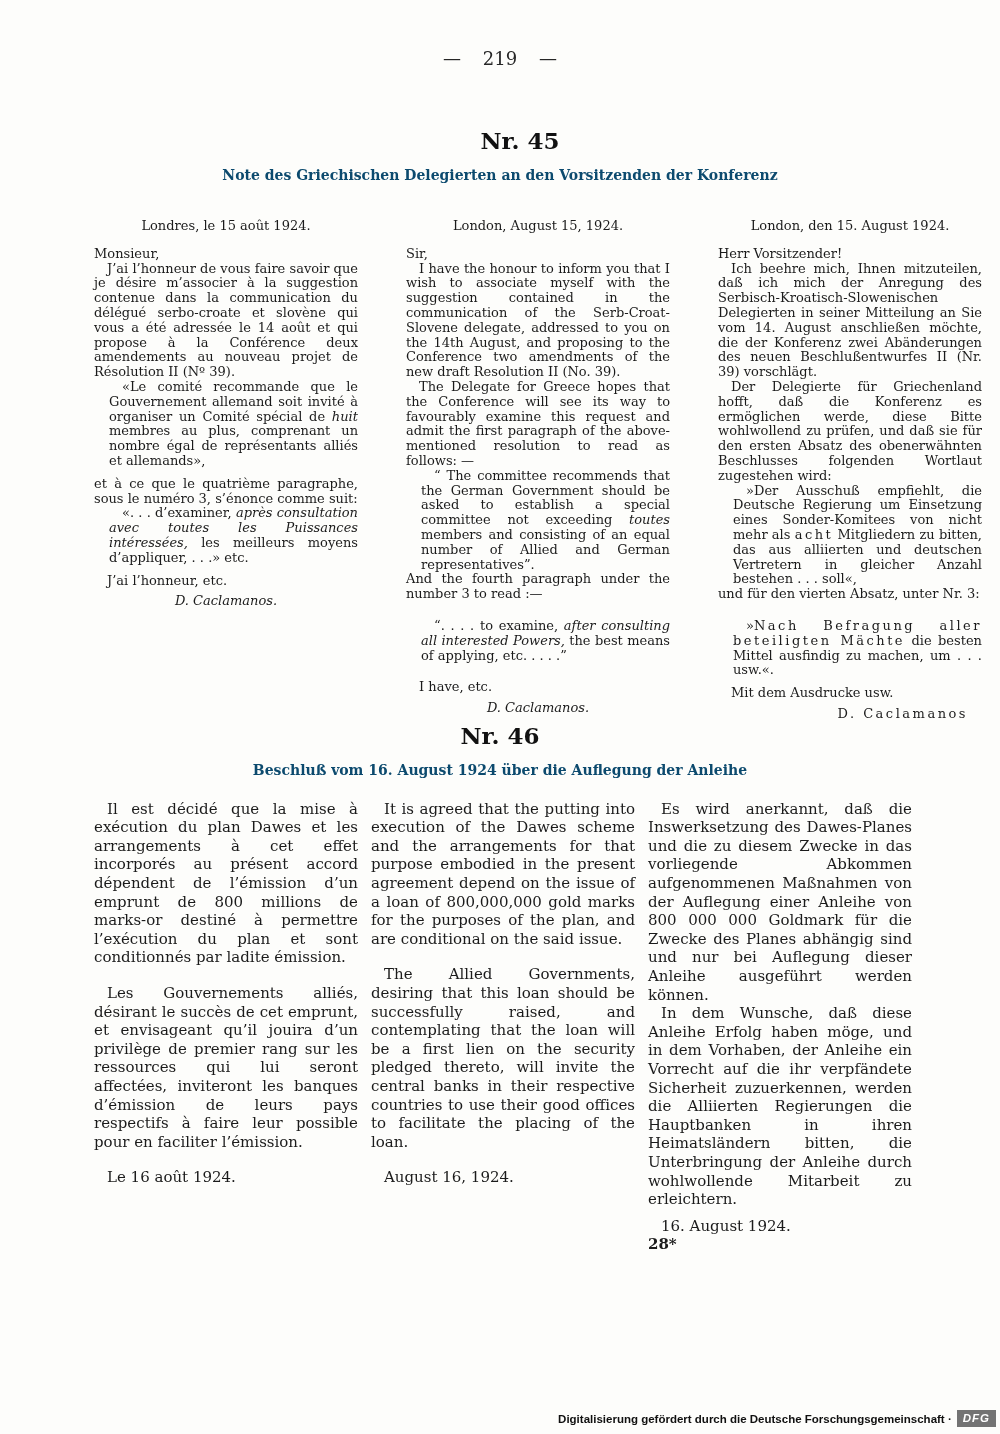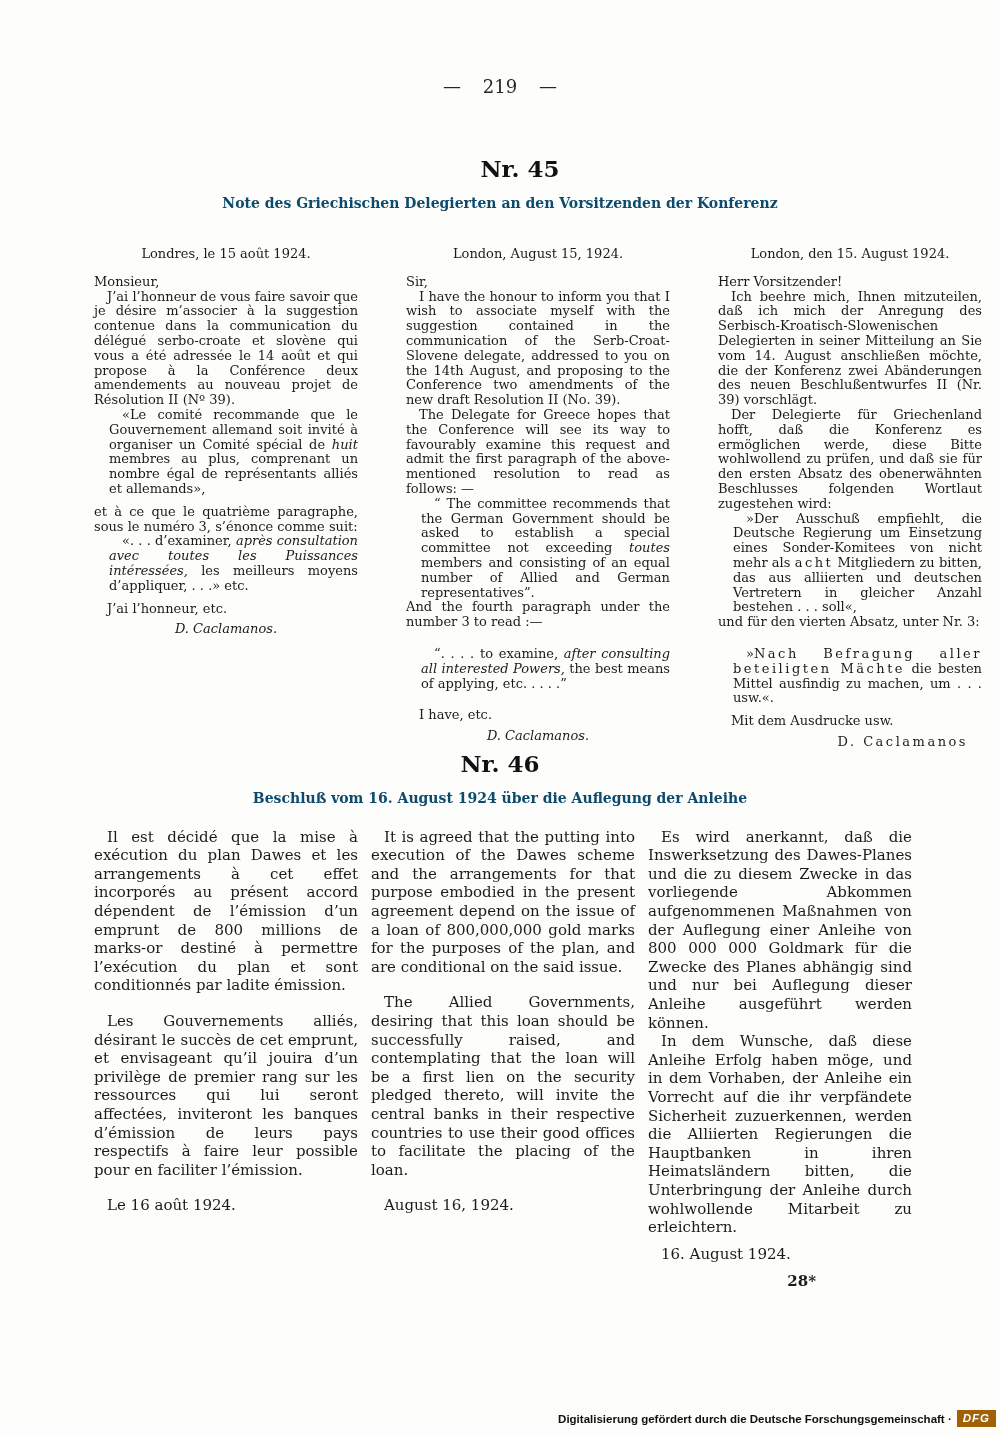--- a/index.html
+++ b/index.html
@@ -9,21 +9,21 @@
     width: 1000px;
     height: 1434px;
     margin: 0;
     background: #fdfdfb;
     color: #1b1b1b;
     font-family: "DejaVu Serif", "Liberation Serif", serif;
     box-sizing: border-box;
     overflow: hidden;
   }
   .pagehead {
-    padding-top: 76px;
+    padding-top: 48px;
     text-align: center;
     font-size: 18px;
     color: #262626;
     word-spacing: 16px;
   }
   .sec-num {
     margin: 0;
     text-align: center;
     font-size: 23px;
     font-weight: bold;
@@ -52,21 +52,21 @@
   .blk { margin: 0; text-align: justify; }
   .dateline { text-align: center; margin-bottom: 13px; }
   .salute { text-align: left; }
   .para { text-indent: 13px; }
   .flush { }
   .quote { padding-left: 15px; text-indent: 13px; }
   .closing { text-indent: 13px; text-align: left; }
   .sig { text-align: center; margin-top: 6px; }
   .sig-right { text-align: right; padding-right: 14px; margin-top: 6px; }
   .date { text-indent: 13px; text-align: left; }
-  .mark { text-align: right; padding-right: 96px; font-weight: bold; margin-top: 9px; }
+  .mark { padding-right: 96px; font-weight: bold; }
   .gap1 { margin-top: 8px; }
   .gap2 { margin-top: 17px; }
   .it { font-style: italic; }
   .sp { letter-spacing: 2.5px; }
 
   .credit {
     position: absolute;
     right: 4px;
     bottom: 7px;
     display: flex;
@@ -153,16 +153,16 @@
           <p class="blk para"><span>Es wird anerkannt, daß die Inswerksetzung des Dawes-Planes und die zu diesem Zwecke in das vorliegende Abkommen aufgenommenen Maßnahmen von der Auflegung einer Anleihe von 800 000 000 Goldmark für die Zwecke des Planes abhängig sind und nur bei Auflegung dieser Anleihe ausgeführt werden können.</span></p>
           <p class="blk para"><span>In dem Wunsche, daß diese Anleihe Erfolg haben möge, und in dem Vorhaben, der Anleihe ein Vorrecht auf die ihr verpfändete Sicherheit zuzuerkennen, werden die Alliierten Regierungen die Hauptbanken in ihren Heimatsländern bitten, die Unterbringung der Anleihe durch wohlwollende Mitarbeit zu erleichtern.</span></p>
           <p class="blk date gap1"><span>16. August 1924.</span></p>
           <p class="blk mark"><span>28*</span></p>
         </div>
     </div>
   </section>
 
   <div class="credit">
     <span class="txt">Digitalisierung gefördert durch die Deutsche Forschungsgemeinschaft ·</span>
-    <span class="dfg-badge" style="background-color: #a16207;">DFG</span>
+    <span class="dfg-badge" style="background-color: #737373;">DFG</span>
   </div>
 
 </div>
 
 </body></html>

